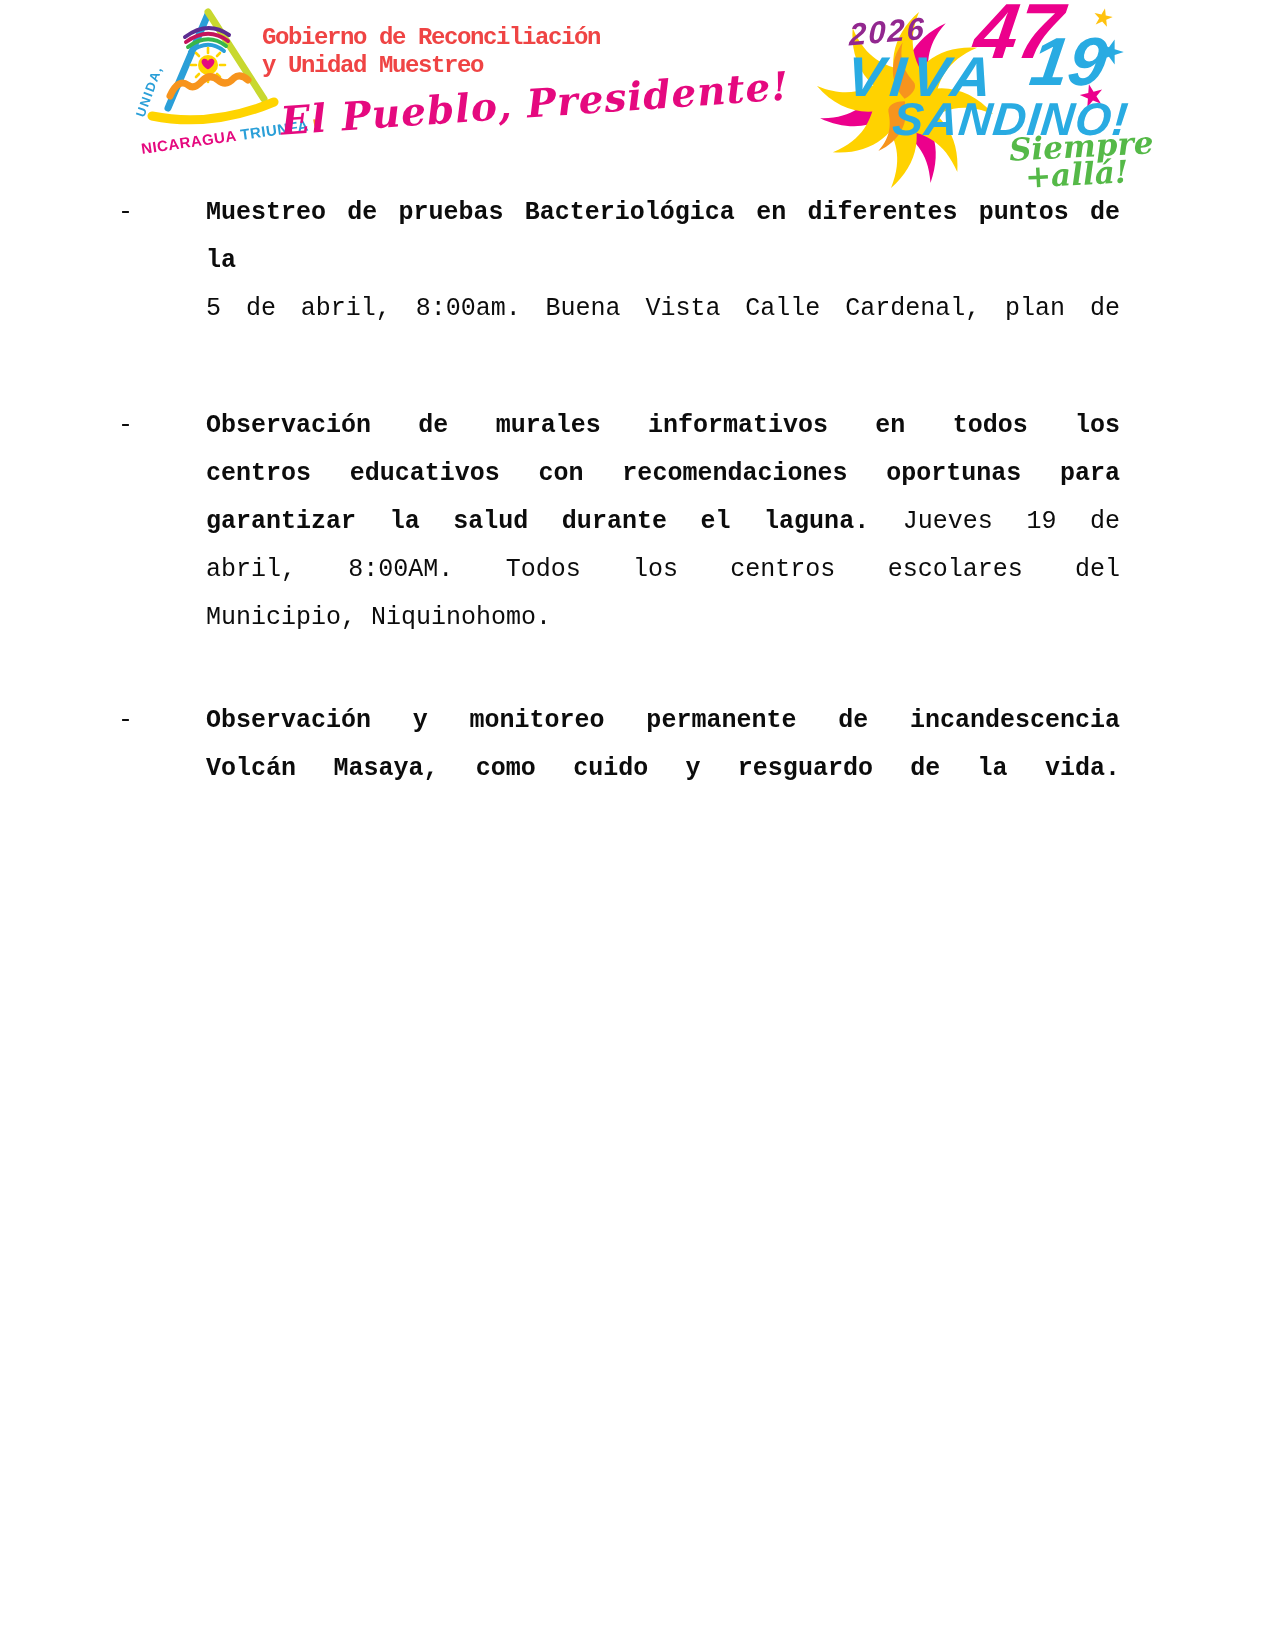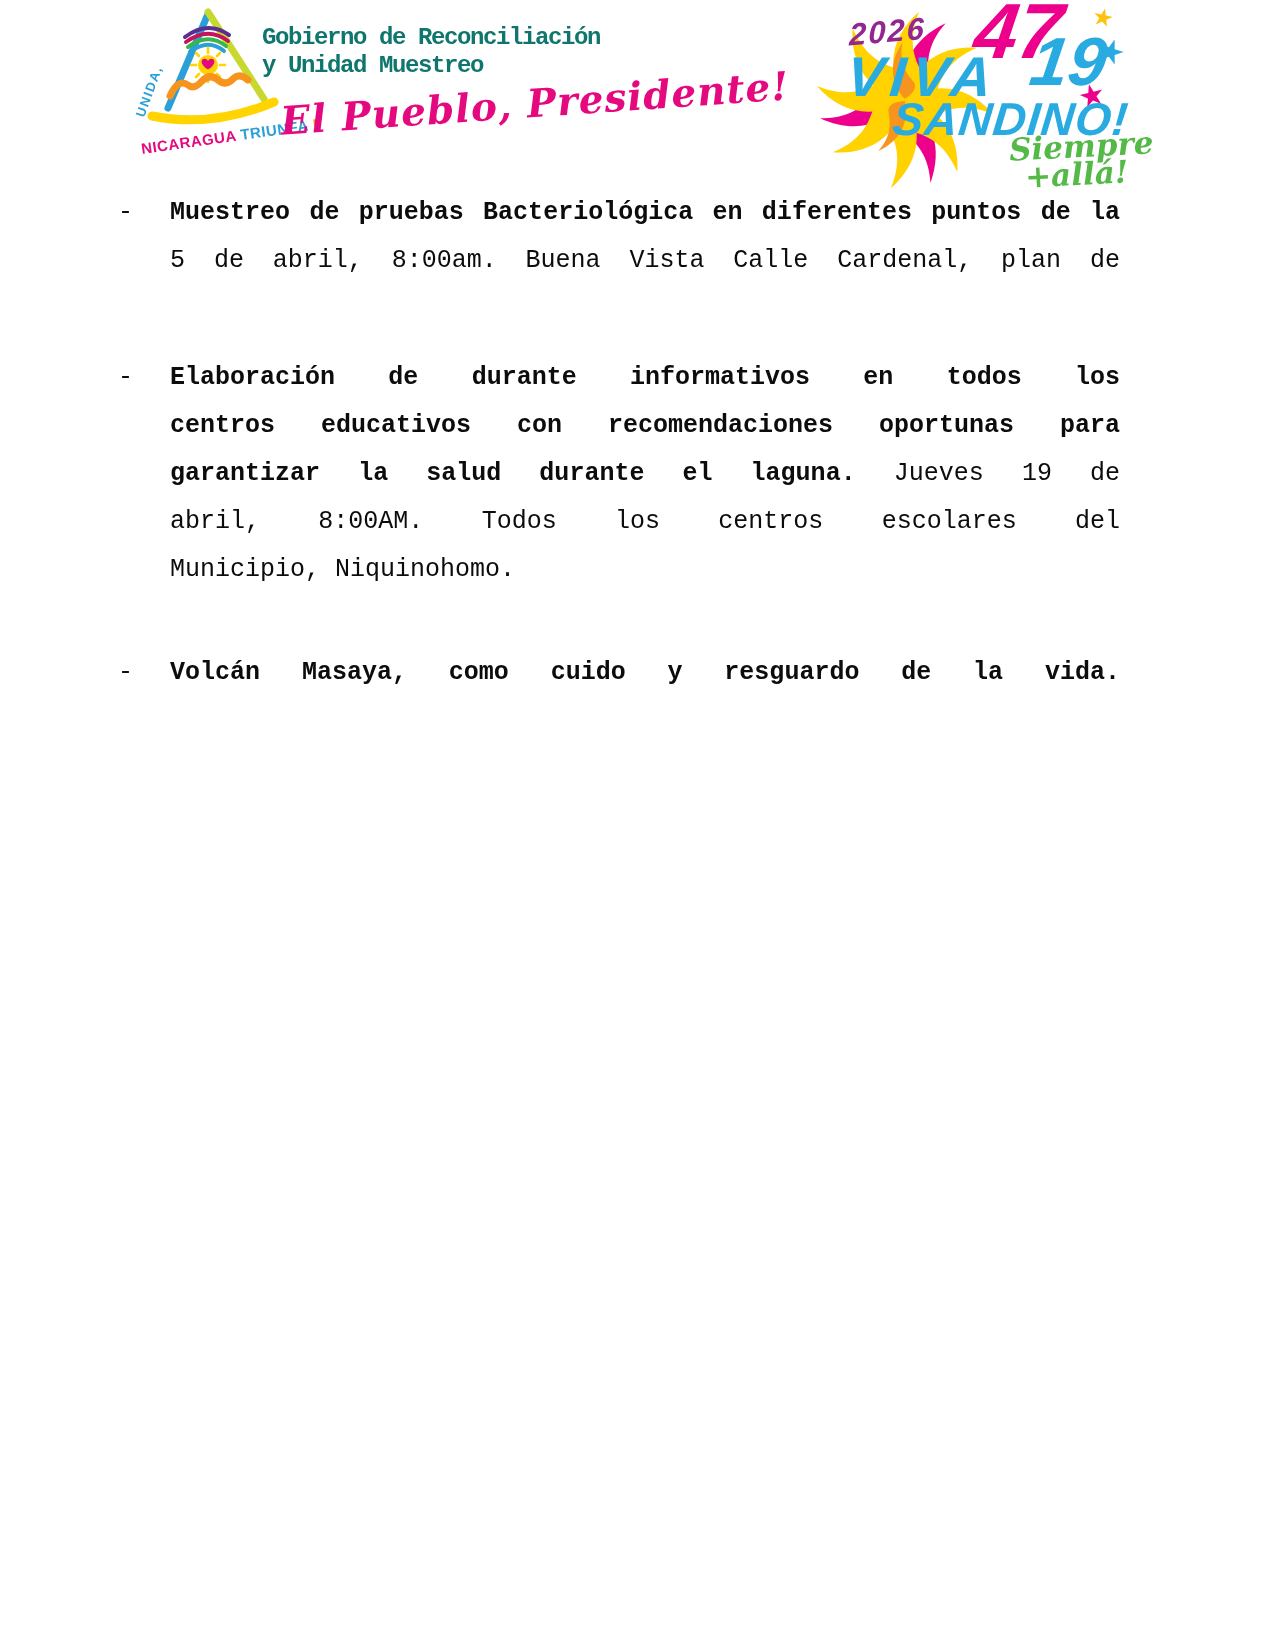--- a/index.html
+++ b/index.html
@@ -10,21 +10,21 @@
     color:#0c0c0c;
   }
 
   
   .header { position:absolute; left:0; top:0; width:1275px; height:195px; }
 
   .emblem-svg { position:absolute; left:128px; top:4px; }
 
   .gov-text {
     position:absolute; left:262px; top:24px;
-    color:#0f766e;
+    color:#ef4444;
     font-family:"Liberation Mono","DejaVu Sans Mono",monospace;
     font-weight:bold; font-size:24px; line-height:28px; letter-spacing:-1.4px;
     white-space:nowrap;
   }
   .slogan {
     position:absolute; left:280px; top:80px;
     color:#e5097f;
     font-family:"DejaVu Serif","Liberation Serif",serif;
     font-style:italic; font-weight:bold; font-size:39px;
     transform:rotate(-4deg); white-space:nowrap; letter-spacing:1px;
@@ -51,21 +51,21 @@
 
   
   .content { position:absolute; left:0; top:189px; width:1275px; }
   .bullet {
     position:relative; margin-left:170px; width:950px;
     font-size:25px; line-height:48px;
   }
   .bullet .marker { position:absolute; left:-52px; top:0; width:30px; }
   .bullet-2 { margin-top:69px; }
   .bullet-3 { margin-top:55px; }
-  .line { text-align:justify; text-align-last:justify; }
+  .line { text-align:justify; text-align-last:justify;margin-left:36px; }
   .line.last { text-align-last:left; }
   .b { font-weight:bold; }
 </style>
 </head>
 <body>
 
 <div class="page">
 
   <div class="header">
 
@@ -170,26 +170,27 @@
   <div class="content">
 
     <div class="bullet bullet-1">
       <span class="marker">-</span>
       <div class="line"><span class="b">Muestreo de pruebas Bacteriológica en diferentes puntos de la</span><span></span></div>
       <div class="line"><span class="b"></span><span>5 de abril, 8:00am. Buena Vista Calle Cardenal, plan de</span></div>
     </div>
 
     <div class="bullet bullet-2">
       <span class="marker">-</span>
-      <div class="line"><span class="b">Elaboración de durante informativos en todos los</span><span></span></div>
+      <div class="line"><span class="b">Observación de murales informativos en todos los</span><span></span></div>
       <div class="line"><span class="b">centros educativos con recomendaciones oportunas para</span><span></span></div>
       <div class="line"><span class="b">garantizar la salud durante el laguna.</span><span> Jueves 19 de</span></div>
       <div class="line"><span class="b"></span><span>abril, 8:00AM. Todos los centros escolares del</span></div>
       <div class="line last"><span class="b"></span><span>Municipio, Niquinohomo.</span></div>
     </div>
 
     <div class="bullet bullet-3">
       <span class="marker">-</span>
+      <div class="line"><span class="b">Observación y monitoreo permanente de incandescencia</span><span></span></div>
       <div class="line"><span class="b">Volcán Masaya, como cuido y resguardo de la vida.</span><span></span></div>
     </div>
 
   </div>
 </div>
 
 </body></html>

